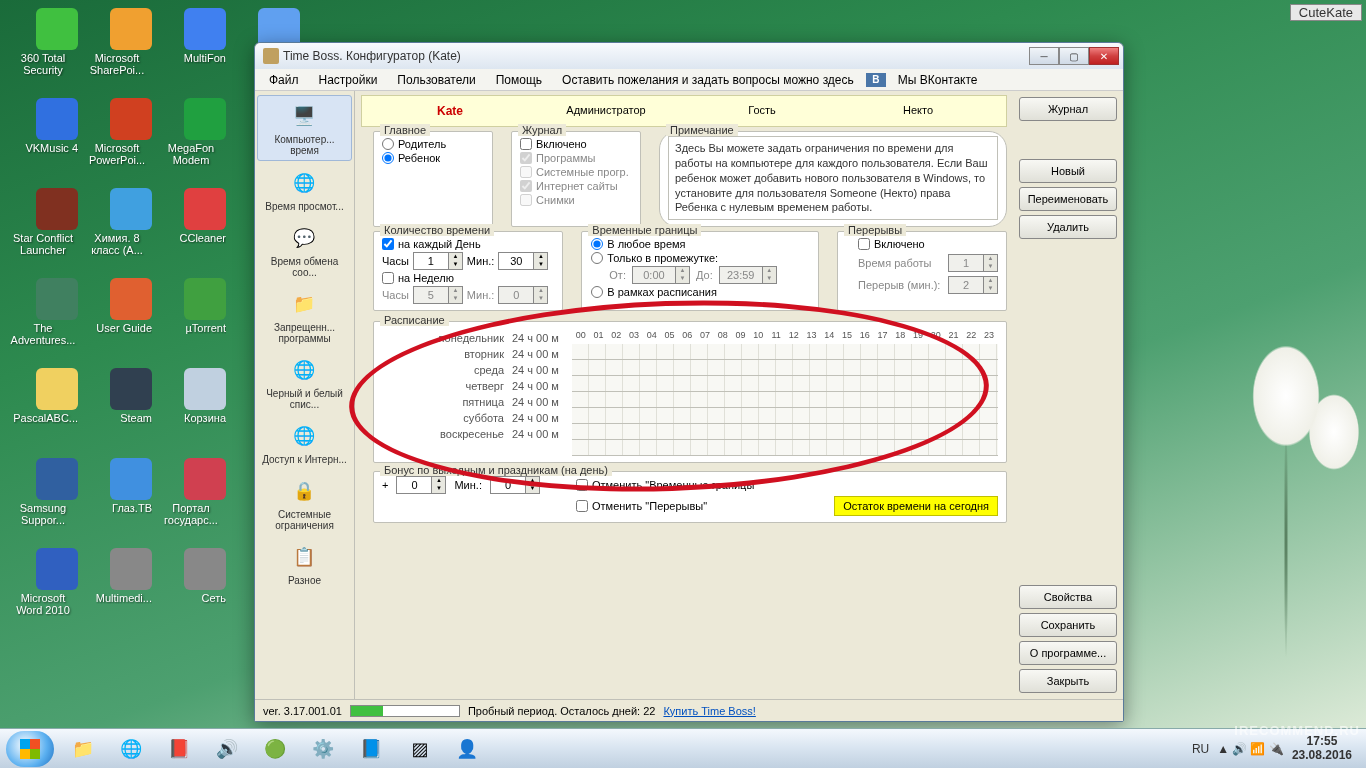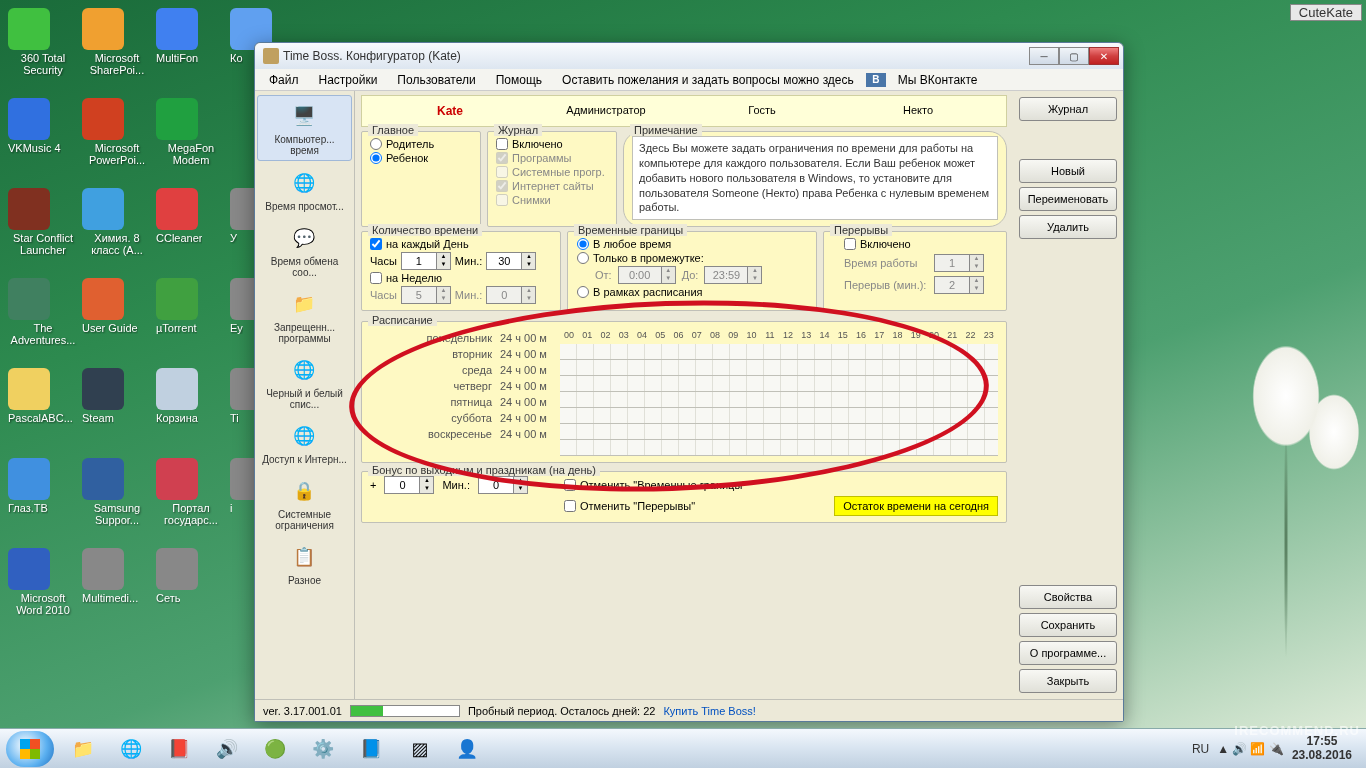--- a/index.html
+++ b/index.html
@@ -2,21 +2,21 @@
 <html><head>
 <meta charset="utf-8">
 <style>
 * { box-sizing: border-box; margin: 0; padding: 0; font-family: "Segoe UI", Tahoma, sans-serif; }
 body { width: 1366px; height: 768px; overflow: hidden; position: relative; background: linear-gradient(160deg,#1a6b3a 0%,#2d8a4f 30%,#4da070 60%,#e8f0e0 100%); }
 .wallpaper-flowers { position:absolute; right:0; top:0; width:400px; height:720px; background:radial-gradient(ellipse 80px 120px at 80% 55%,#fff 0%,#f0f0e8 40%,transparent 42%),radial-gradient(ellipse 60px 90px at 92% 60%,#fff 0%,#f0f0e8 40%,transparent 42%),radial-gradient(ellipse 4px 200px at 80% 75%,#4a7050 0%,transparent 60%); }
 .watermark-top { position:absolute; top:4px; right:4px; background:#e8e8e8; border:1px solid #888; padding:0 8px; font-size:13px; color:#333; z-index:1000; }
 .watermark-bottom { position:absolute; bottom:30px; right:6px; color:#fff; font-size:13px; opacity:0.6; z-index:999; font-weight:bold; letter-spacing:1px;}
 .desktop { position:absolute; inset:0; padding:6px 0 0 6px; }
 .icon-grid { display:grid; grid-template-columns:repeat(4,74px); grid-auto-rows:86px; gap:4px 0; }
-.d-icon { display:flex; flex-direction:column; align-items:flex-start; color:#fff; font-size:11px; text-align:center; cursor:pointer; padding:2px; text-shadow:1px 1px 2px rgba(0,0,0,0.6); }
+.d-icon { display:flex; flex-direction:column; align-items:flex-end; color:#fff; font-size:11px; text-align:center; cursor:pointer; padding:2px; text-shadow:1px 1px 2px rgba(0,0,0,0.6); }
 .d-icon .ico { width:42px; height:42px; border-radius:6px; margin-bottom:2px; display:flex; align-items:center; justify-content:center; font-size:22px; color:#fff;}
 .d-icon span { line-height:1.1; max-height:28px; overflow:hidden; }
 
 
 .taskbar { position:absolute; left:0; right:0; bottom:0; height:40px; background:linear-gradient(#f4f8fd,#d8e4f0 50%,#c0d0e0); border-top:1px solid #8aa; display:flex; align-items:center; padding:0 6px; z-index:500;}
 .start-btn { width:48px; height:36px; border-radius:18px; background:radial-gradient(circle at 40% 40%,#fff,#5bb0f0 60%,#2070c0); margin-right:6px; display:flex; align-items:center; justify-content:center;}
 .start-btn::before{content:"";width:20px;height:20px;background:conic-gradient(#f25022 0 90deg,#7fba00 90deg 180deg,#ffb900 180deg 270deg,#00a4ef 270deg 360deg);}
 .tb-item { width:46px; height:36px; margin:0 1px; border-radius:3px; display:flex; align-items:center; justify-content:center; font-size:18px;}
 .tray { margin-left:auto; display:flex; align-items:center; gap:8px; color:#333; font-size:12px; padding-right:8px;}
 .tray .time{ text-align:center; line-height:1.1;font-weight:bold;}
@@ -37,21 +37,21 @@
 .nav-item { display:flex; flex-direction:column; align-items:center; padding:4px 2px; font-size:10px; text-align:center; color:#333; cursor:pointer; border-radius:3px; margin-bottom:2px;}
 .nav-item.sel { background:#d8e4f4; border:1px solid #a0b8d8;}
 .nav-item .nico { width:32px; height:32px; border-radius:4px; margin-bottom:2px; display:flex;align-items:center;justify-content:center;font-size:18px;}
 
 .main-col { flex:1; display:flex; flex-direction:column; padding:4px 6px; overflow:hidden;}
 .user-strip { background:#ffffd8; border:1px solid #d0d0a0; padding:8px 10px; display:flex; font-size:11px; margin-bottom:4px;}
 .user-strip b { color:#c00; font-size:12px;}
 .user-strip div { flex:1; text-align:center;}
 
 .row3 { display:flex; gap:6px; margin-bottom:4px;}
-.grp { border:1px solid #c0c0b8; background:#fef9c3; padding:4px 8px 6px; font-size:11px; border-radius:2px; position:relative;}
+.grp { border:1px solid #c0c0b8; background:#ffffff; padding:4px 8px 6px; font-size:11px; border-radius:2px; position:relative;margin-left:12px;}
 .grp > .legend { position:absolute; top:-8px; left:6px; background:#ece9d8; padding:0 4px; font-size:11px; color:#333;}
 .grp label { display:flex; align-items:center; gap:4px; margin:2px 0; font-size:11px;}
 .radio,.check { width:12px; height:12px;}
 .spin { display:inline-flex; align-items:center;}
 .spin input { width:36px; height:18px; font-size:11px; text-align:center; border:1px solid #888; background:#fff;}
 .spin input:disabled { background:#f0f0ec; color:#888;}
 .spin .ar { width:14px; height:18px; border:1px solid #888; border-left:0; background:#e8e8e0; display:flex; flex-direction:column;}
 .spin .ar div{flex:1;font-size:6px;text-align:center;line-height:1;cursor:pointer;}
 .disabled { color:#888;}
 
@@ -71,21 +71,21 @@
 .grid-rows div { height:16px; border-bottom:1px solid #c0c0b8; background:repeating-linear-gradient(90deg,#f8f8f4 0,#f8f8f4 16px,#e0e0d8 16px,#e0e0d8 17px);}
 .yellow-btn { background:#ffff00; border:1px solid #c0c000; padding:3px 8px; font-size:11px;}
 
 .right-col { width:110px; padding:6px; display:flex; flex-direction:column; gap:4px;}
 .rbtn { height:24px; border:1px solid #888; background:linear-gradient(#f8f8f4,#e0e0d8); font-size:11px; border-radius:3px; cursor:pointer;}
 .spacer{flex:1;}
 
 .statusbar { height:22px; border-top:1px solid #c0c0b8; display:flex; align-items:center; padding:0 8px; font-size:11px; gap:8px; background:#ece9d8;}
 .progress { width:110px; height:12px; border:1px solid #888; background:#fff; position:relative;}
 .progress div { position:absolute; left:0; top:0; bottom:0; width:30%; background:#40c040;}
-a.link { color:#0050c0; cursor:pointer;}
+a.link { color:#0050c0; text-decoration:underline; cursor:pointer;}
 </style>
 </head>
 <body>
 
 <div class="wallpaper-flowers"></div>
 <div class="watermark-top">CuteKate</div>
 <div class="watermark-bottom">IRECOMMEND.RU</div>
 
 <div class="desktop">
   <div class="icon-grid" id="icon-grid">
@@ -163,26 +163,26 @@
       </div>
       <div class="d-icon">
         <div class="ico" style="background:#c0d0e0"></div>
         <span>Корзина</span>
       </div>
       <div class="d-icon">
         <div class="ico" style="background:#888"></div>
         <span>Ti</span>
       </div>
       <div class="d-icon">
+        <div class="ico" style="background:#3060a0"></div>
+        <span>Samsung Suppor...</span>
+      </div>
+      <div class="d-icon">
         <div class="ico" style="background:#4090e0"></div>
         <span>Глаз.ТВ</span>
-      </div>
-      <div class="d-icon">
-        <div class="ico" style="background:#3060a0"></div>
-        <span>Samsung Suppor...</span>
       </div>
       <div class="d-icon">
         <div class="ico" style="background:#d04050"></div>
         <span>Портал государс...</span>
       </div>
       <div class="d-icon">
         <div class="ico" style="background:#888"></div>
         <span>i</span>
       </div>
       <div class="d-icon">

